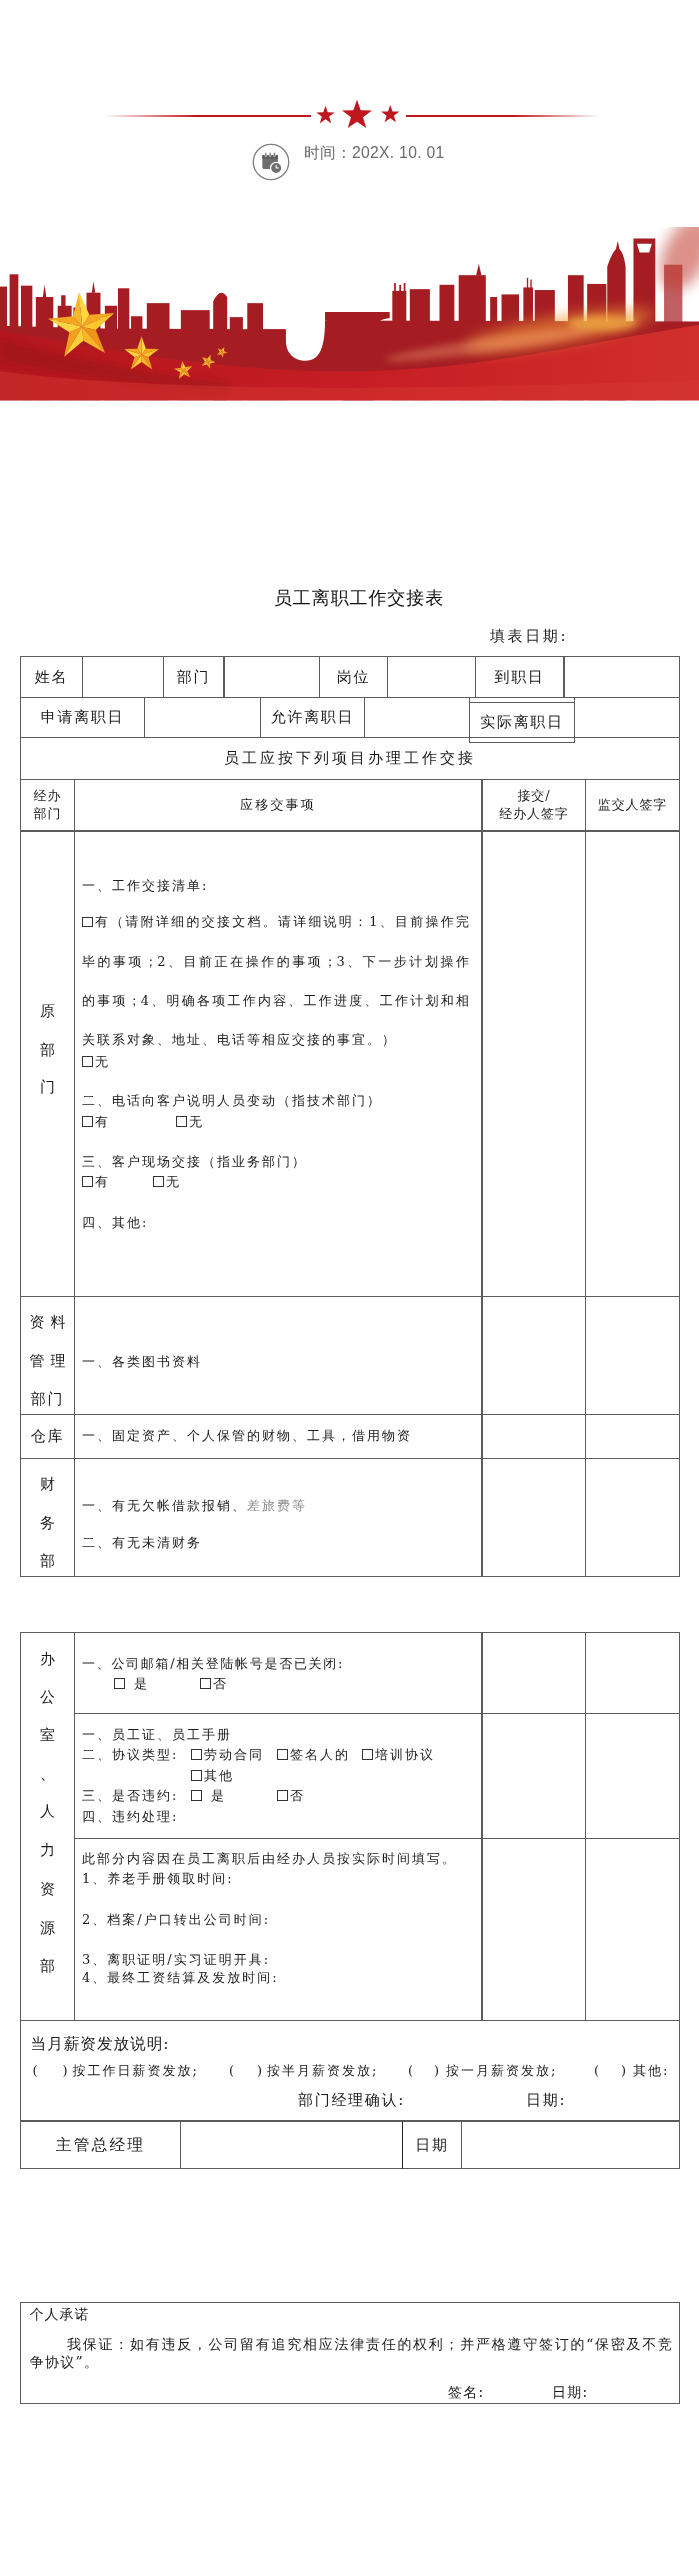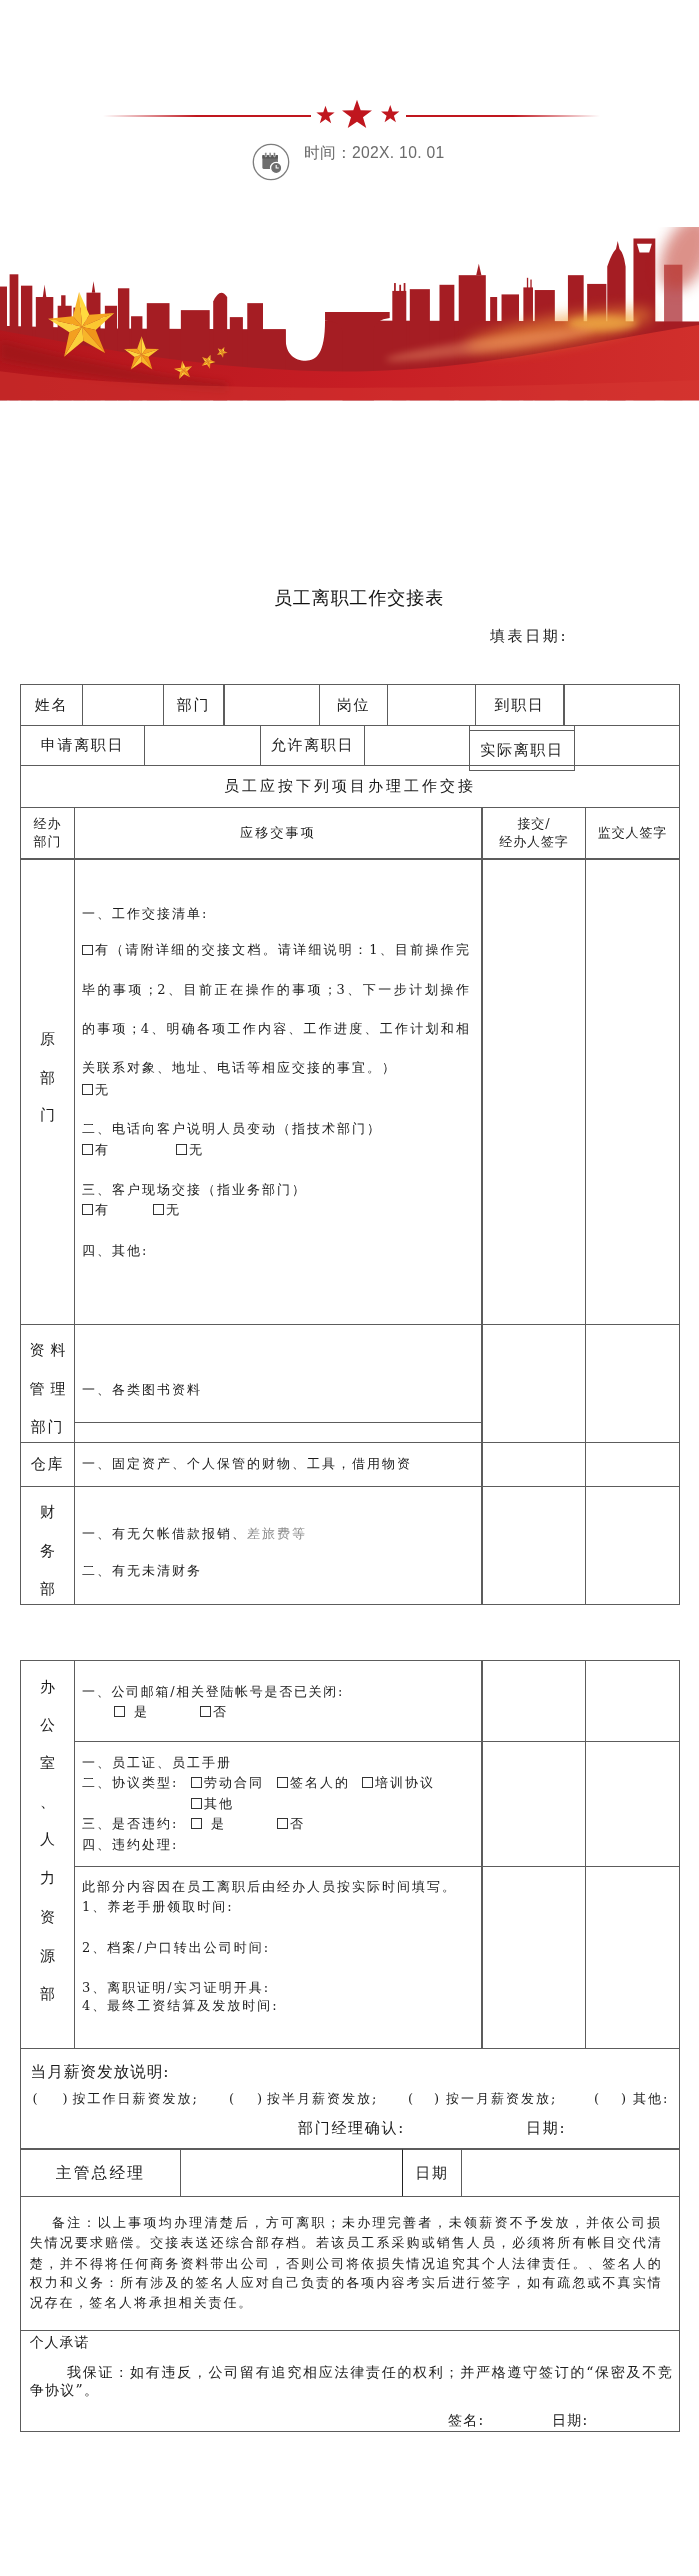--- a/index.html
+++ b/index.html
@@ -7,21 +7,21 @@
 body{font-family:"DejaVu Serif","Liberation Serif",serif;color:#1c1c1c;overflow:hidden;}
 .page{position:relative;width:699px;height:2576px;background:#fff;overflow:hidden;}
 .abs{position:absolute;}
 .divider-line{position:absolute;height:1.7px;top:115px;}
 .divider-left{left:103px;width:208px;background:linear-gradient(to right,rgba(192,22,30,0),#c0161e 45%,#c0161e);}
 .divider-right{left:406px;width:194px;background:linear-gradient(to left,rgba(192,22,30,0),#c0161e 45%,#c0161e);}
 .time-row{position:absolute;left:252px;top:143px;height:38px;display:flex;align-items:flex-start;}
 .time-text{font-family:"Liberation Sans","DejaVu Sans",sans-serif;font-size:15.7px;color:#6b6b6b;margin-left:14px;letter-spacing:0.3px;white-space:nowrap;}
 .title{position:absolute;left:262px;top:586px;width:194px;text-align:center;font-family:"DejaVu Sans","Liberation Sans",sans-serif;font-size:18px;line-height:23px;letter-spacing:0.9px;color:#111;white-space:nowrap;}
 .fill-date{position:absolute;left:490px;top:626px;font-size:15px;line-height:21px;letter-spacing:2.6px;white-space:nowrap;}
-.tbl{position:absolute;margin-top:28px;}
+.tbl{position:absolute;}
 .cell{position:absolute;border:0.9px solid #5c5c5c;background:transparent;}
 .flexc{display:flex;align-items:center;justify-content:center;text-align:center;}
 .lbl{font-size:15px;letter-spacing:1.7px;white-space:nowrap;}
 .stack{display:flex;flex-direction:column;align-items:center;justify-content:center;font-size:13px;line-height:18.4px;letter-spacing:0.9px;white-space:nowrap;}
 .ln{position:absolute;left:7px;height:17.5px;line-height:17.5px;font-size:13px;letter-spacing:2px;white-space:nowrap;}
 .j{letter-spacing:0;white-space:normal;text-align:justify;text-align-last:justify;text-justify:inter-character;}
 .flexln{display:flex;align-items:center;}
 .flexln .j{flex:1;}
 .cb{display:inline-block;width:10.5px;height:10.5px;border:0.9px solid #333;vertical-align:-0.9px;margin-right:2.6px;background:#fff;flex:none;}
 .opt{position:absolute;top:0;white-space:nowrap;}
@@ -179,21 +179,21 @@
       <span>接交/</span>
       <span>经办人签字</span>
     </div>
     <div class="cell flexc" style="left:565px;top:123px;width:95px;height:52px;font-size:13px;letter-spacing:0.9px">监交人签字</div>
 
     <div class="cell" style="left:0;top:175px;width:55px;height:466px">
       <div class="vch" style="top:171px">原</div>
       <div class="vch" style="top:210px">部</div>
       <div class="vch" style="top:247px">门</div>
     </div>
-    <div class="cell" style="left:54px;top:175px;width:408px;height:564px">
+    <div class="cell" style="left:54px;top:175px;width:408px;height:466px">
       <div class="ln" style="top:45px">一、工作交接清单:</div>
       <div class="ln flexln" style="top:81px;width:387px">
         <span class="cb"></span>
         <span class="j">有（请附详细的交接文档。请详细说明：1、目前操作完</span>
       </div>
       <div class="ln j" style="top:121px;width:387px">毕的事项；2、目前正在操作的事项；3、下一步计划操作</div>
       <div class="ln j" style="top:160px;width:387px">的事项；4、明确各项工作内容、工作进度、工作计划和相</div>
       <div class="ln" style="top:199px">关联系对象、地址、电话等相应交接的事宜。）</div>
       <div class="ln" style="top:221px">
         <span class="cb"></span><span>无</span>
@@ -327,27 +327,20 @@
       </div>
       <div class="abs" style="left:277px;top:70px;font-size:15px;line-height:19px;letter-spacing:1.7px;white-space:nowrap">部门经理确认:</div>
       <div class="abs" style="left:505px;top:70px;font-size:15px;line-height:19px;letter-spacing:1.7px;white-space:nowrap">日期:</div>
     </div>
 
     <div class="cell flexc" style="left:0;top:489px;width:161px;height:48px;font-size:15.7px;letter-spacing:2.2px">主管总经理</div>
     <div class="cell" style="left:160px;top:489px;width:223px;height:48px"></div>
     <div class="cell flexc" style="left:382px;top:489px;width:60px;height:48px;font-size:15px;letter-spacing:1.7px;border-left-color:#222;border-right-color:#222">日期</div>
     <div class="cell" style="left:441px;top:489px;width:219px;height:48px"></div>
 
-    <div class="cell" style="left:0;top:536px;width:660px;height:135px">
-      <div class="rl j" style="top:15.7px;left:31px;width:610px">备注：以上事项均办理清楚后，方可离职；未办理完善者，未领薪资不予发放，并依公司损</div>
-      <div class="rl j" style="top:36px;left:8.7px;width:633px">失情况要求赔偿。交接表送还综合部存档。若该员工系采购或销售人员，必须将所有帐目交代清</div>
-      <div class="rl j" style="top:57px;left:8.7px;width:633px">楚，并不得将任何商务资料带出公司，否则公司将依损失情况追究其个人法律责任。、签名人的</div>
-      <div class="rl j" style="top:76px;left:8.7px;width:633px">权力和义务：所有涉及的签名人应对自己负责的各项内容考实后进行签字，如有疏忽或不真实情</div>
-      <div class="rl" style="top:96px;left:8.7px">况存在，签名人将承担相关责任。</div>
-    </div>
 
     <div class="cell" style="left:0;top:670px;width:660px;height:102px">
       <div class="abs" style="left:8.7px;top:2.6px;font-size:14px;line-height:17.5px;letter-spacing:0.9px;white-space:nowrap">个人承诺</div>
       <div class="abs j" style="left:46px;top:33px;width:605px;font-size:14px;line-height:17.5px">我保证：如有违反，公司留有追究相应法律责任的权利；并严格遵守签订的“保密及不竞</div>
       <div class="abs" style="left:8.7px;top:51px;font-size:14px;line-height:17.5px;letter-spacing:1.3px;white-space:nowrap">争协议”。</div>
       <div class="abs" style="left:427px;top:81px;font-size:14px;line-height:17.5px;letter-spacing:1.3px;white-space:nowrap">签名:</div>
       <div class="abs" style="left:531px;top:81px;font-size:14px;line-height:17.5px;letter-spacing:1.3px;white-space:nowrap">日期:</div>
     </div>
   </div>
 

